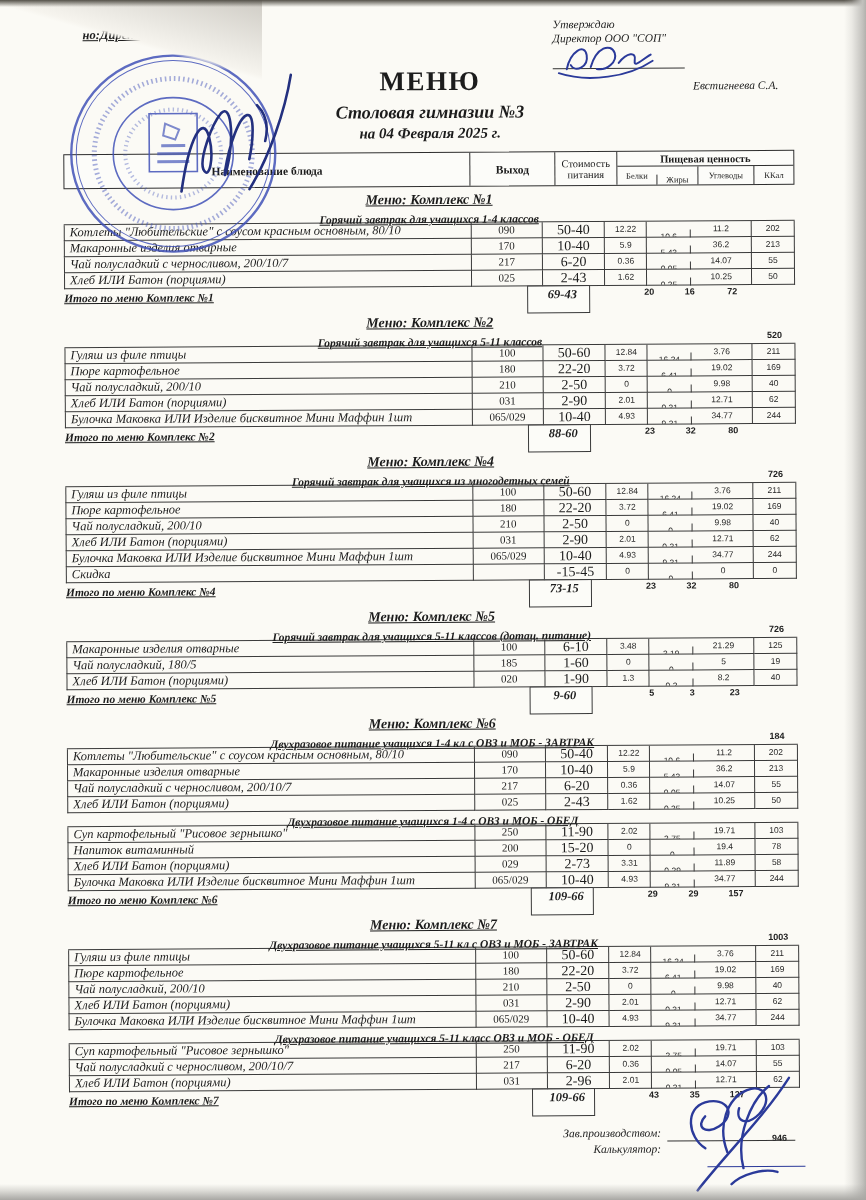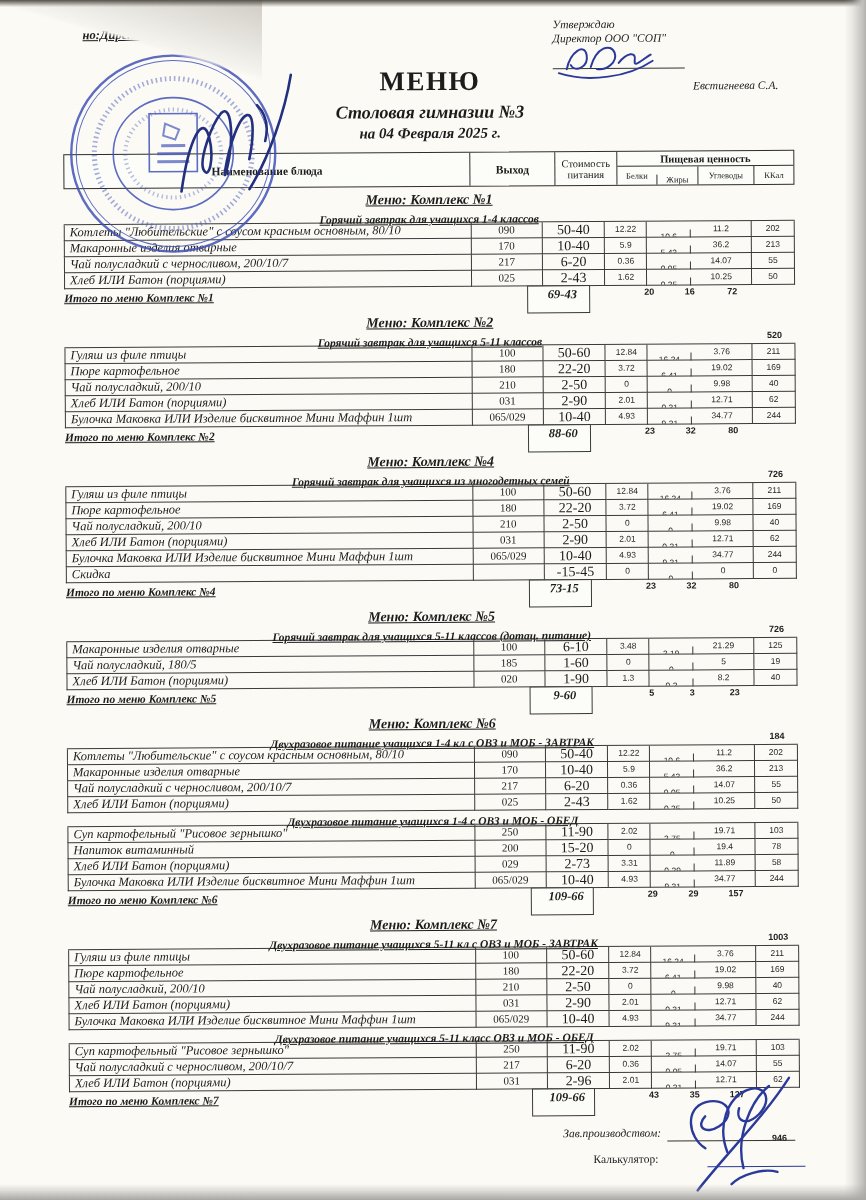--- a/index.html
+++ b/index.html
@@ -76,21 +76,21 @@
   .t-cost { width:66px; height:28px; border:1.2px solid #3a3a3a; margin-top:-1px; text-align:center;
             font-size:12.5px; font-weight:bold; font-style:italic; line-height:16px; background:rgba(255,255,255,.35);padding-left:8px; }
   .t-nut { font-family:"Liberation Sans", sans-serif; font-size:9px; font-weight:bold; text-align:center;
            padding-top:1px; color:#222; }
   .tw-p { width:41px;margin-left:40px; } .tw-f { width:45px; } .tw-c { width:45px; } .tw-k { width:44px;margin-top:44px; }
 
   
   .footer { position:relative; margin:8px 0 0 0; height:70px; }
   .f-row1 { position:absolute; left:560px; top:8px; font-style:italic; font-size:11.5px; }
   .f-line1 { position:absolute; left:664px; top:22px; width:128px; border-bottom:1.2px solid #333; }
-  .f-row2 { position:absolute; left:590px; top:34px; font-size:11.5px; }
+  .f-row2 { position:absolute; left:590px; top:24px; font-style:italic; font-size:11.5px; }
   .f-line2 { position:absolute; left:704px; top:48px; width:98px; border-bottom:1.2px solid #2b3a9a; }
   .sig-bottom-svg { position:absolute; left:640px; top:-62px; overflow:visible; z-index:5; pointer-events:none; }
 </style>
 </head>
 <body>
 
 <div class="scan">
   <div class="fold"></div>
 
   <div class="content">

